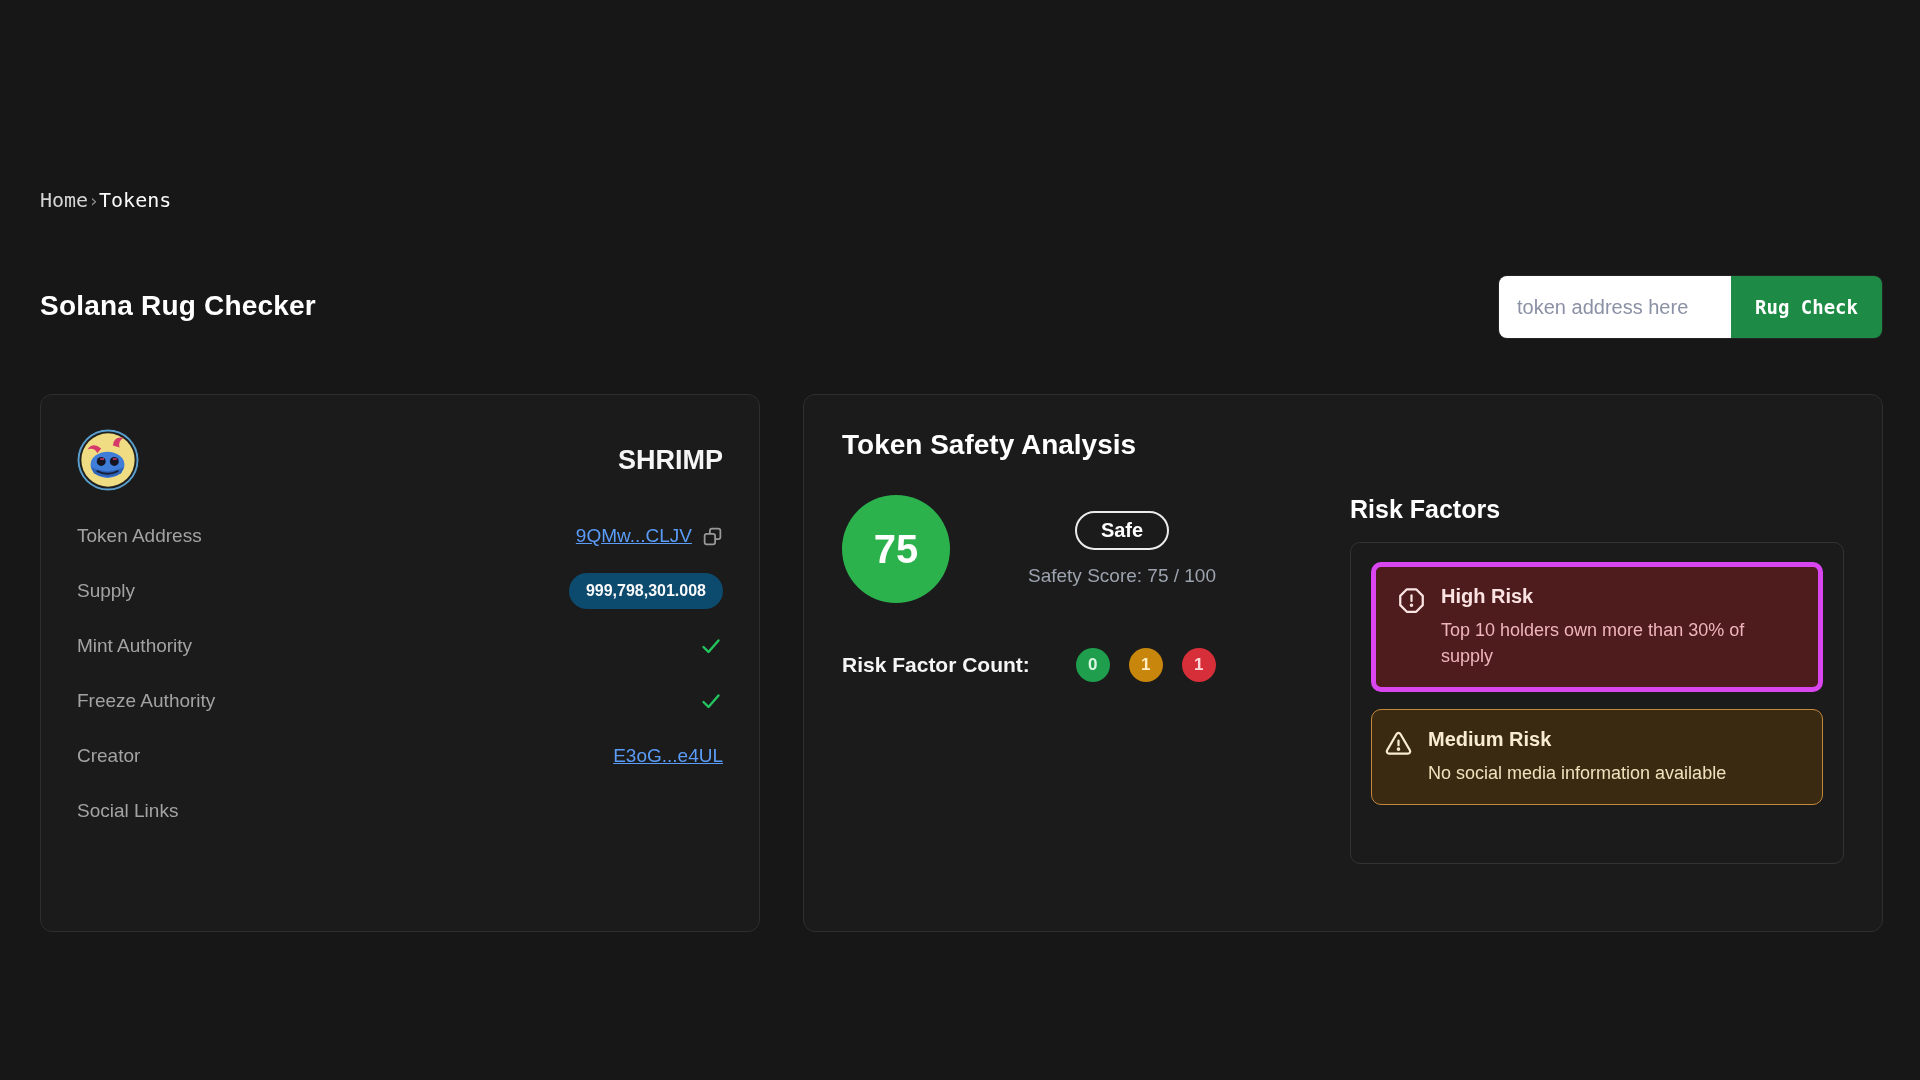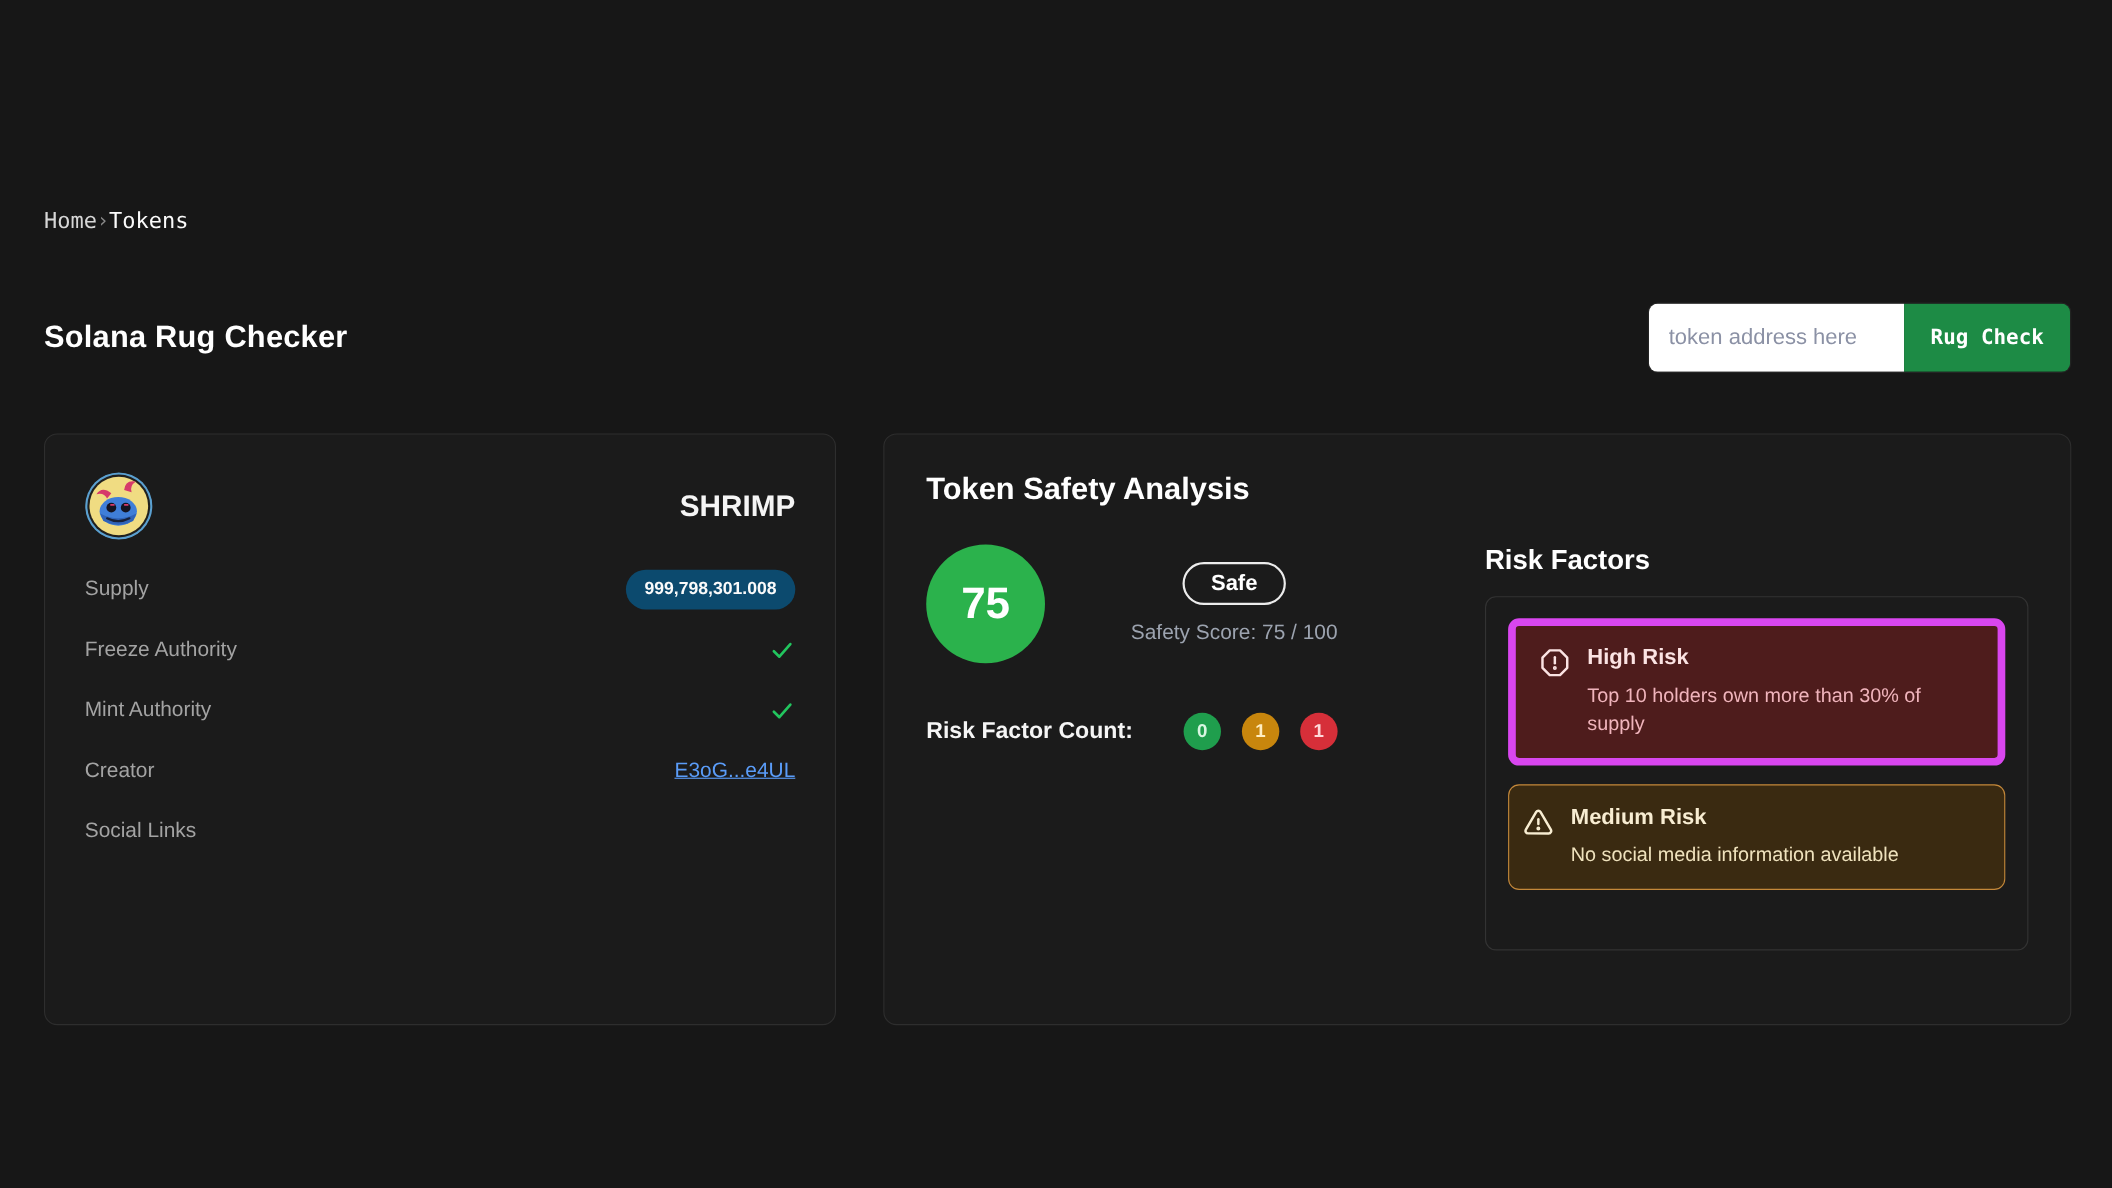--- a/index.html
+++ b/index.html
@@ -133,21 +133,21 @@
     border: 1px solid #333333; border-radius: 10px;
     padding: 19px 20px 40px 20px;
     min-height: 322px;
   }
   .risk-item {
     border-radius: 10px;
     padding: 18px 22px;
     display: flex; gap: 16px; align-items: flex-start;
   }
   .risk-item + .risk-item { margin-top: 17px; }
-  .risk-high   { background: #4e1c1c; border: 7px solid #d946ef; }
+  .risk-high   { background: #4e1c1c; border: 5px solid #d946ef; }
   .risk-medium { background: #3a2a11; border: 1px solid #c4883a; padding-left: 13px; }
   .risk-icon { flex-shrink: 0; margin-top: 2px; display: inline-flex; }
   .risk-texts { display: flex; flex-direction: column; }
   .risk-level { font-size: 20px; font-weight: 700; }
   .risk-desc  { font-size: 18px; margin-top: 9px; line-height: 1.45; }
   .risk-high .risk-level   { color: #fbe3e3; }
   .risk-high .risk-desc    { color: #f0b4bc; max-width: 312px; }
   .risk-medium .risk-level { color: #f8edd2; }
   .risk-medium .risk-desc  { color: #efe2bd; }
 </style>
@@ -180,37 +180,49 @@
         <path d="M14.5 39 q17 9 34 0 l-3 7 q-14 7 -28 0 z" fill="#2f63b8"></path>
         <circle cx="25" cy="33.5" r="4.6" fill="#141422"></circle>
         <circle cx="38.5" cy="33.5" r="4.6" fill="#141422"></circle>
         <path d="M24 31 h4 M37 31 h4" stroke="#d63a6a" stroke-width="1.6" fill="none"></path>
         <path d="M21 43.5 q10.5 5.5 21 0" stroke="#16203a" stroke-width="2" fill="none" stroke-linecap="round"></path>
       </svg>
     </span>
     <span class="token-symbol">SHRIMP</span>
   </div>
 
+  <div class="token-row">
+    <span class="row-label">Token Address</span>
+    <span class="row-value-group">
+      <a class="addr-link">9QMw...CLJV</a>
+      <span class="copy-btn">
+        <svg width="21" height="21" viewBox="0 0 24 24" fill="none" stroke="#9a9a9a" stroke-width="2" stroke-linejoin="round">
+          <rect x="9" y="3" width="12" height="12" rx="2.5"></rect>
+          <rect x="3" y="9" width="12" height="12" rx="2.5" fill="#1b1b1b"></rect>
+        </svg>
+      </span>
+    </span>
+  </div>
 
   <div class="token-row">
     <span class="row-label">Supply</span>
     <span class="value-pill">999,798,301.008</span>
   </div>
 
   <div class="token-row">
-    <span class="row-label">Freeze Authority</span>
+    <span class="row-label">Mint Authority</span>
     <span class="check-icon">
       <svg width="24" height="24" viewBox="0 0 24 24" fill="none" stroke="#22c55e" stroke-width="2.4" stroke-linecap="round" stroke-linejoin="round">
         <polyline points="4.5 13 9.5 18 19.5 6.5"></polyline>
       </svg>
     </span>
   </div>
 
   <div class="token-row">
-    <span class="row-label">Mint Authority</span>
+    <span class="row-label">Freeze Authority</span>
     <span class="check-icon">
       <svg width="24" height="24" viewBox="0 0 24 24" fill="none" stroke="#22c55e" stroke-width="2.4" stroke-linecap="round" stroke-linejoin="round">
         <polyline points="4.5 13 9.5 18 19.5 6.5"></polyline>
       </svg>
     </span>
   </div>
 
   <div class="token-row">
     <span class="row-label">Creator</span>
     <a class="addr-link">E3oG...e4UL</a>

